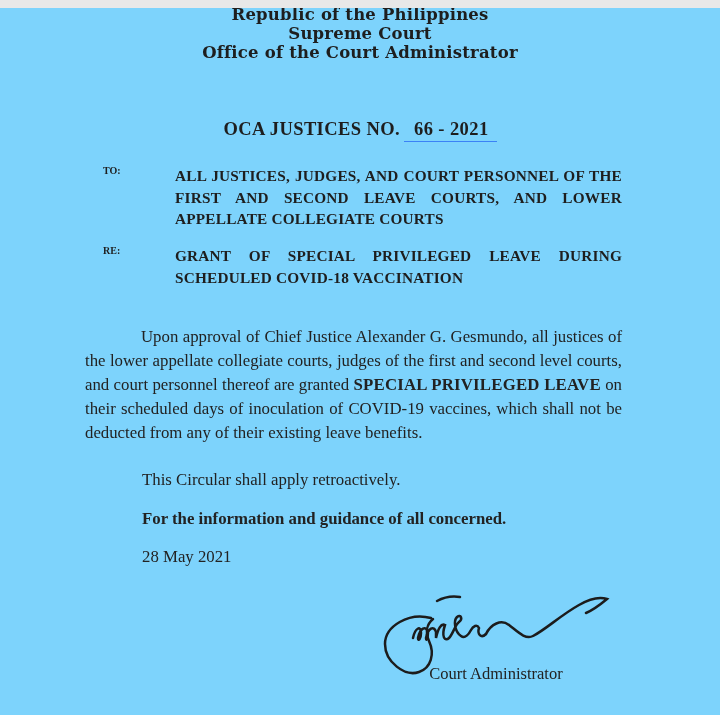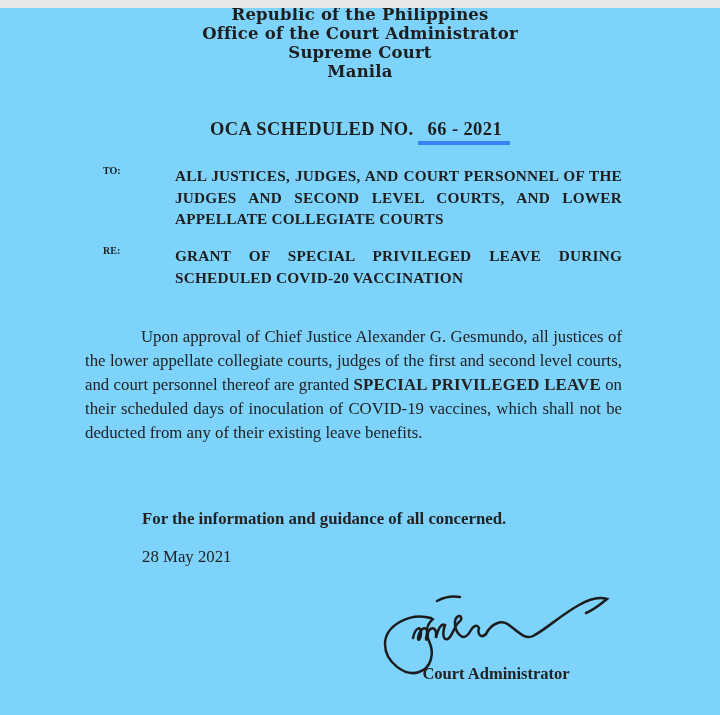--- a/index.html
+++ b/index.html
@@ -31,21 +31,21 @@
     position: absolute;
     top: 111px; left: 0; right: 0;
     text-align: center;
     font-weight: bold;
     font-size: 18.5px;
     color: #1e1e1e;
     letter-spacing: 0.4px;
   }
   .circular-number {
     display: inline-block;
-    border-bottom: 4px solid #3b82f6;
+    border-bottom: 1px solid #3b82f6;
     padding: 0 8px 1px 10px;
     margin-left: 4px;
   }
   
   .addr-block { position: absolute; left: 103px; }
   .addr-label {
     position: absolute; left: 0; top: 0;
     font-weight: bold; font-size: 10px; color: #1e1e1e;
   }
   .addr-text {
@@ -98,51 +98,50 @@
     color: #1c1c1c;
     white-space: nowrap;
   }
   .sig-title {
     position: absolute;
     top: 656px; left: 376px; width: 240px;
     text-align: center;
     font-size: 16.5px;
     color: #222;
     white-space: nowrap;
-    font-weight: bold;
   }
 </style>
 </head>
 <body>
 
 <div class="page">
 
   <div class="letterhead">
     <div>Republic of the Philippines</div>
+    <div>Supreme Court</div>
     <div>Office of the Court Administrator</div>
-    <div>Supreme Court</div>
-    <div>Manila</div>
   </div>
 
   <div class="circular-line">
-    <span>OCA SCHEDULED NO.</span><span class="circular-number">66 - 2021</span>
+    <span>OCA JUSTICES NO.</span><span class="circular-number">66 - 2021</span>
   </div>
 
   <div class="addr-block to-block">
     <span class="addr-label">TO:</span>
-    <div class="addr-text">ALL JUSTICES, JUDGES, AND COURT PERSONNEL OF THE JUDGES AND SECOND LEVEL COURTS, AND LOWER APPELLATE COLLEGIATE COURTS</div>
+    <div class="addr-text">ALL JUSTICES, JUDGES, AND COURT PERSONNEL OF THE FIRST AND SECOND LEAVE COURTS, AND LOWER APPELLATE COLLEGIATE COURTS</div>
   </div>
 
   <div class="addr-block re-block">
     <span class="addr-label">RE:</span>
-    <div class="addr-text">GRANT OF SPECIAL PRIVILEGED LEAVE DURING SCHEDULED COVID-20 VACCINATION</div>
+    <div class="addr-text">GRANT OF SPECIAL PRIVILEGED LEAVE DURING SCHEDULED COVID-18 VACCINATION</div>
   </div>
 
   <div class="body-par par-main"><span>Upon approval of Chief Justice Alexander G. Gesmundo, all justices of the lower appellate collegiate courts, judges of the first and second level courts, and court personnel thereof are granted </span><span class="bold-inline">SPECIAL PRIVILEGED LEAVE</span><span> on their scheduled days of inoculation of COVID-19 vaccines, which shall not be deducted from any of their existing leave benefits.</span></div>
 
+  <div class="single-line par-retro">This Circular shall apply retroactively.</div>
   <div class="single-line par-info">For the information and guidance of all concerned.</div>
   <div class="single-line par-date">28 May 2021</div>
 
   <svg class="sig-svg" viewBox="0 0 248 92" fill="none" xmlns="http://www.w3.org/2000/svg">
     <g stroke="#1c1c1c" stroke-width="2.5" stroke-linecap="round" fill="none">
 
       <path d="M64,13 Q75,7 87,9"></path>
 
       <path d="M58,30 C36,24 12,38 12,56 C12,74 32,89 46,84 C58,80 62,66 56,53 C52,44 54,36 60,31"></path>
 

